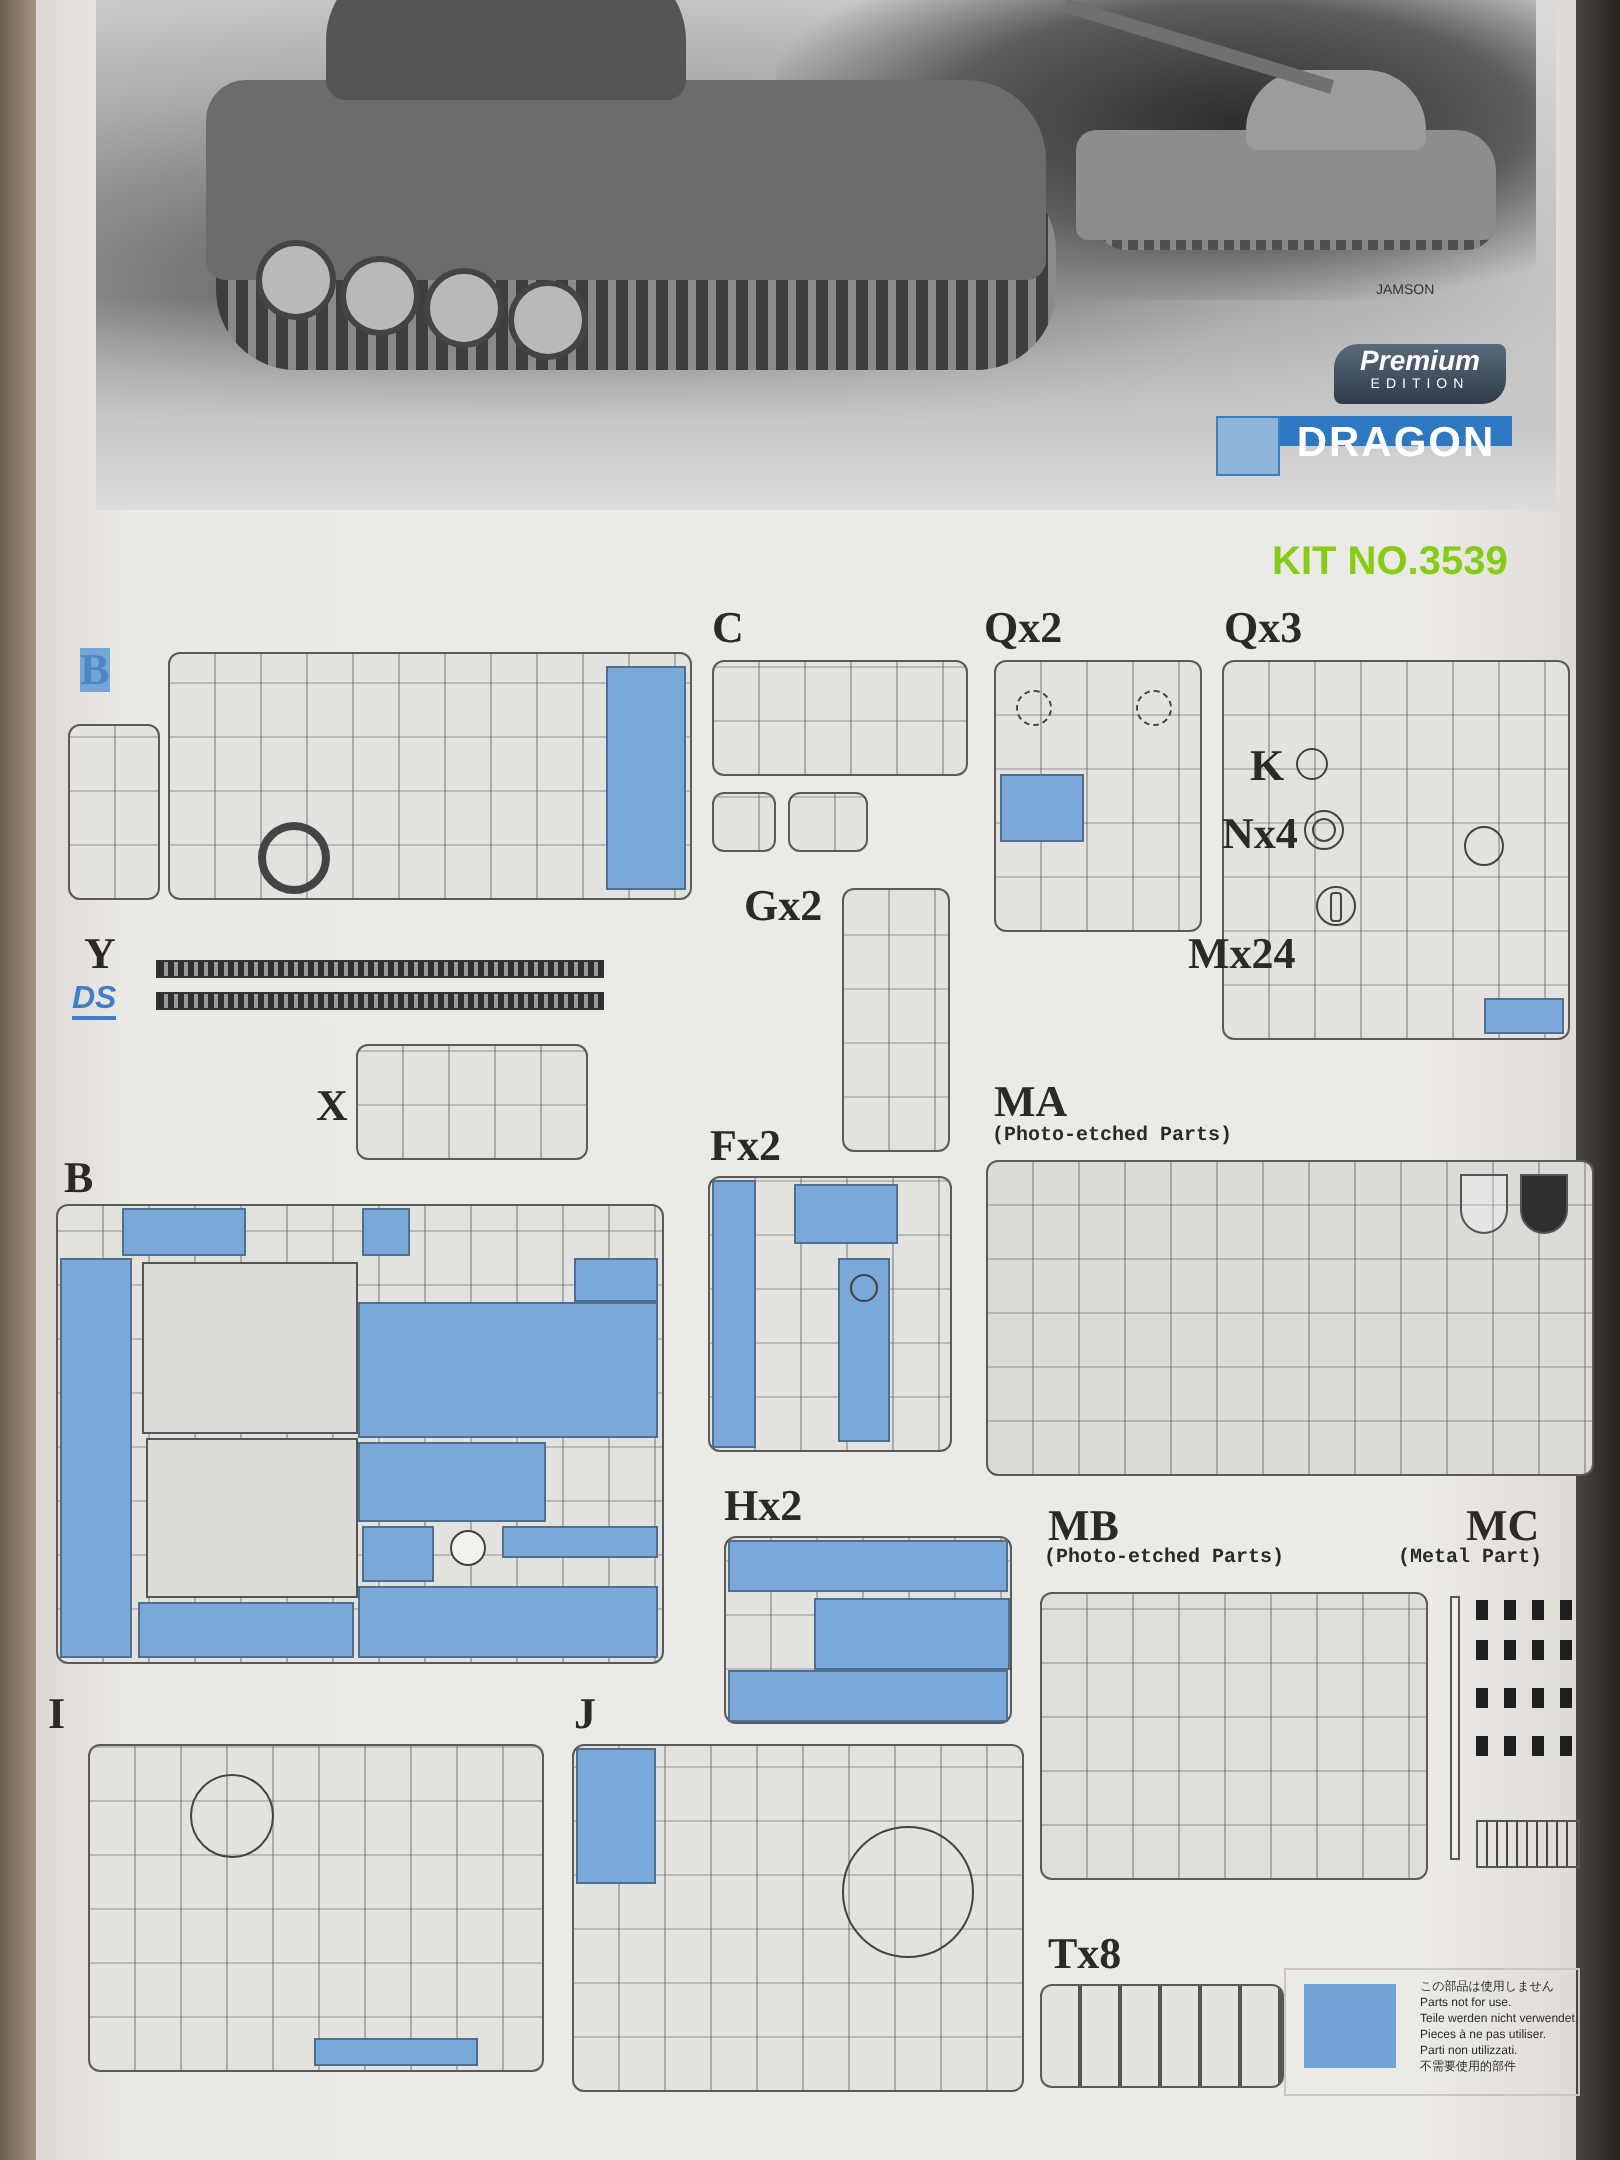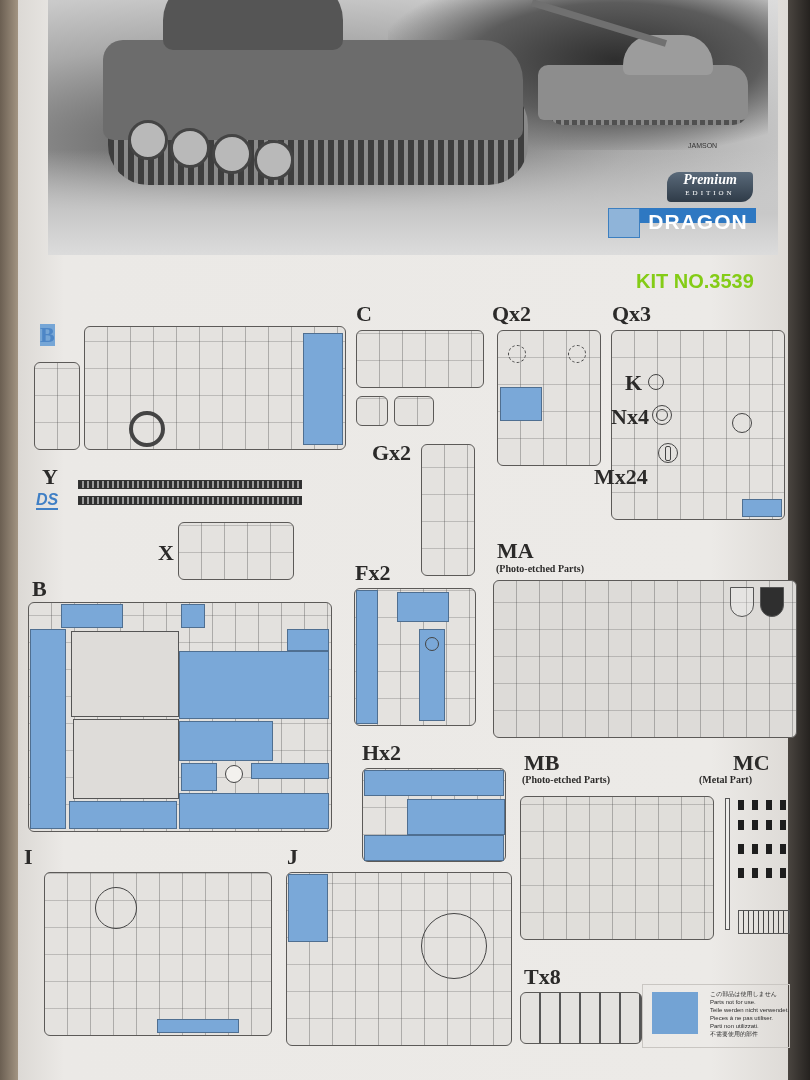--- a/index.html
+++ b/index.html
@@ -15,30 +15,30 @@
   .art .ground{position:absolute;left:0;top:150px;width:730px;height:105px;background:linear-gradient(180deg,transparent,#c8c8c8 60%,#dcdcdc);}
   .tank1-hull{position:absolute;left:55px;top:40px;width:420px;height:100px;background:#6c6c6c;border-radius:20px 40px 10px 10px;}
   .tank1-turret{position:absolute;left:115px;top:-20px;width:180px;height:70px;background:#555;border-radius:40px 40px 10px 10px;}
   .tank1-track{position:absolute;left:60px;top:85px;width:420px;height:100px;background:repeating-linear-gradient(90deg,#3e3e3e 0 6px,#8a8a8a 6px 10px);border-radius:40px;}
   .wheel{position:absolute;width:34px;height:34px;border-radius:50%;background:#b9b9b9;border:3px solid #444;}
   .tank2-hull{position:absolute;left:490px;top:65px;width:210px;height:55px;background:#8d8d8d;border-radius:10px 20px 6px 6px;}
   .tank2-turret{position:absolute;left:575px;top:35px;width:90px;height:40px;background:#9c9c9c;border-radius:30px 30px 6px 6px;}
   .tank2-gun{position:absolute;left:478px;top:20px;width:140px;height:7px;background:#707070;transform:rotate(17deg);transform-origin:right center;}
   .tank2-track{position:absolute;left:500px;top:95px;width:200px;height:30px;background:repeating-linear-gradient(90deg,#505050 0 5px,#888 5px 8px);border-radius:15px;}
   .signature{position:absolute;left:640px;top:142px;font-size:7px;color:#333;font-family:"Liberation Sans",sans-serif;}
-  .premium{position:absolute;left:667px;top:172px;width:86px;height:30px;background:linear-gradient(180deg,#5a6a7a,#2f3b48);border-radius:12px 4px 12px 4px;color:#fff;text-align:center;font-family:Liberation Serif, serif;}
+  .premium{position:absolute;left:667px;top:172px;width:86px;height:30px;background:linear-gradient(180deg,#5a6a7a,#2f3b48);border-radius:12px 4px 12px 4px;color:#fff;text-align:center;font-family:Liberation Sans, sans-serif;}
   .premium .p1{font-style:italic;font-weight:bold;font-size:14px;line-height:16px;display:block;}
   .premium .p2{font-size:7px;letter-spacing:3px;line-height:10px;display:block;}
   .dragon{position:absolute;left:608px;top:208px;width:148px;height:15px;display:flex;}
   .dragon .emb{width:30px;height:28px;background:#8fb4d9;border:1px solid #3c7fc0;}
   .dragon .txt{flex:1;background:#2e78c2;color:#fff;font-family:"Liberation Sans",sans-serif;font-weight:bold;font-size:21px;line-height:28px;text-align:center;letter-spacing:1px;}
   .kitno{position:absolute;left:636px;top:270px;font-family:"Liberation Sans",sans-serif;font-weight:bold;font-size:20px;color:#84cc16;}
   .lbl{position:absolute;font-family:"Liberation Serif",serif;font-weight:bold;font-size:22px;color:#2b2a29;line-height:22px;}
   .lbl.blue{color:#4d86c6;}
-  .sub{position:absolute;font-family:Liberation Serif, serif;font-weight:bold;font-size:10px;color:#2b2a29;}
+  .sub{position:absolute;font-family:Liberation Mono, monospace;font-weight:bold;font-size:10px;color:#2b2a29;}
   .sprue{position:absolute;border:1.5px solid #5c5a58;border-radius:6px;background:#e4e2df;
     background-image:repeating-linear-gradient(90deg,transparent 0 22px,rgba(70,70,70,.35) 22px 23px),repeating-linear-gradient(0deg,transparent 0 26px,rgba(70,70,70,.25) 26px 27px);}
   .blue{background-color:#76a6d6;}
   .bfill{position:absolute;background:#7aa8d8;border:1px solid #4f6f91;}
   .part{position:absolute;border:1px solid #555;background:rgba(255,255,255,.25);}
   .track{position:absolute;height:7px;background:repeating-linear-gradient(90deg,#2f2f2f 0 3px,#9a9a9a 3px 5px);border:1px solid #333;}
   .ds{position:absolute;left:36px;top:492px;font-family:"Liberation Sans",sans-serif;font-weight:bold;font-style:italic;font-size:16px;color:#3f7fc5;border-bottom:2px solid #3f7fc5;line-height:16px;}
   .mc-bar{position:absolute;width:6px;height:10px;background:#1e1e1e;}
   .legend-box{position:absolute;left:652px;top:992px;width:46px;height:42px;background:#73a3d4;}
   .legend-text{position:absolute;left:710px;top:990px;font-family:"Liberation Sans",sans-serif;font-size:6px;line-height:8px;color:#2b2b2b;}

